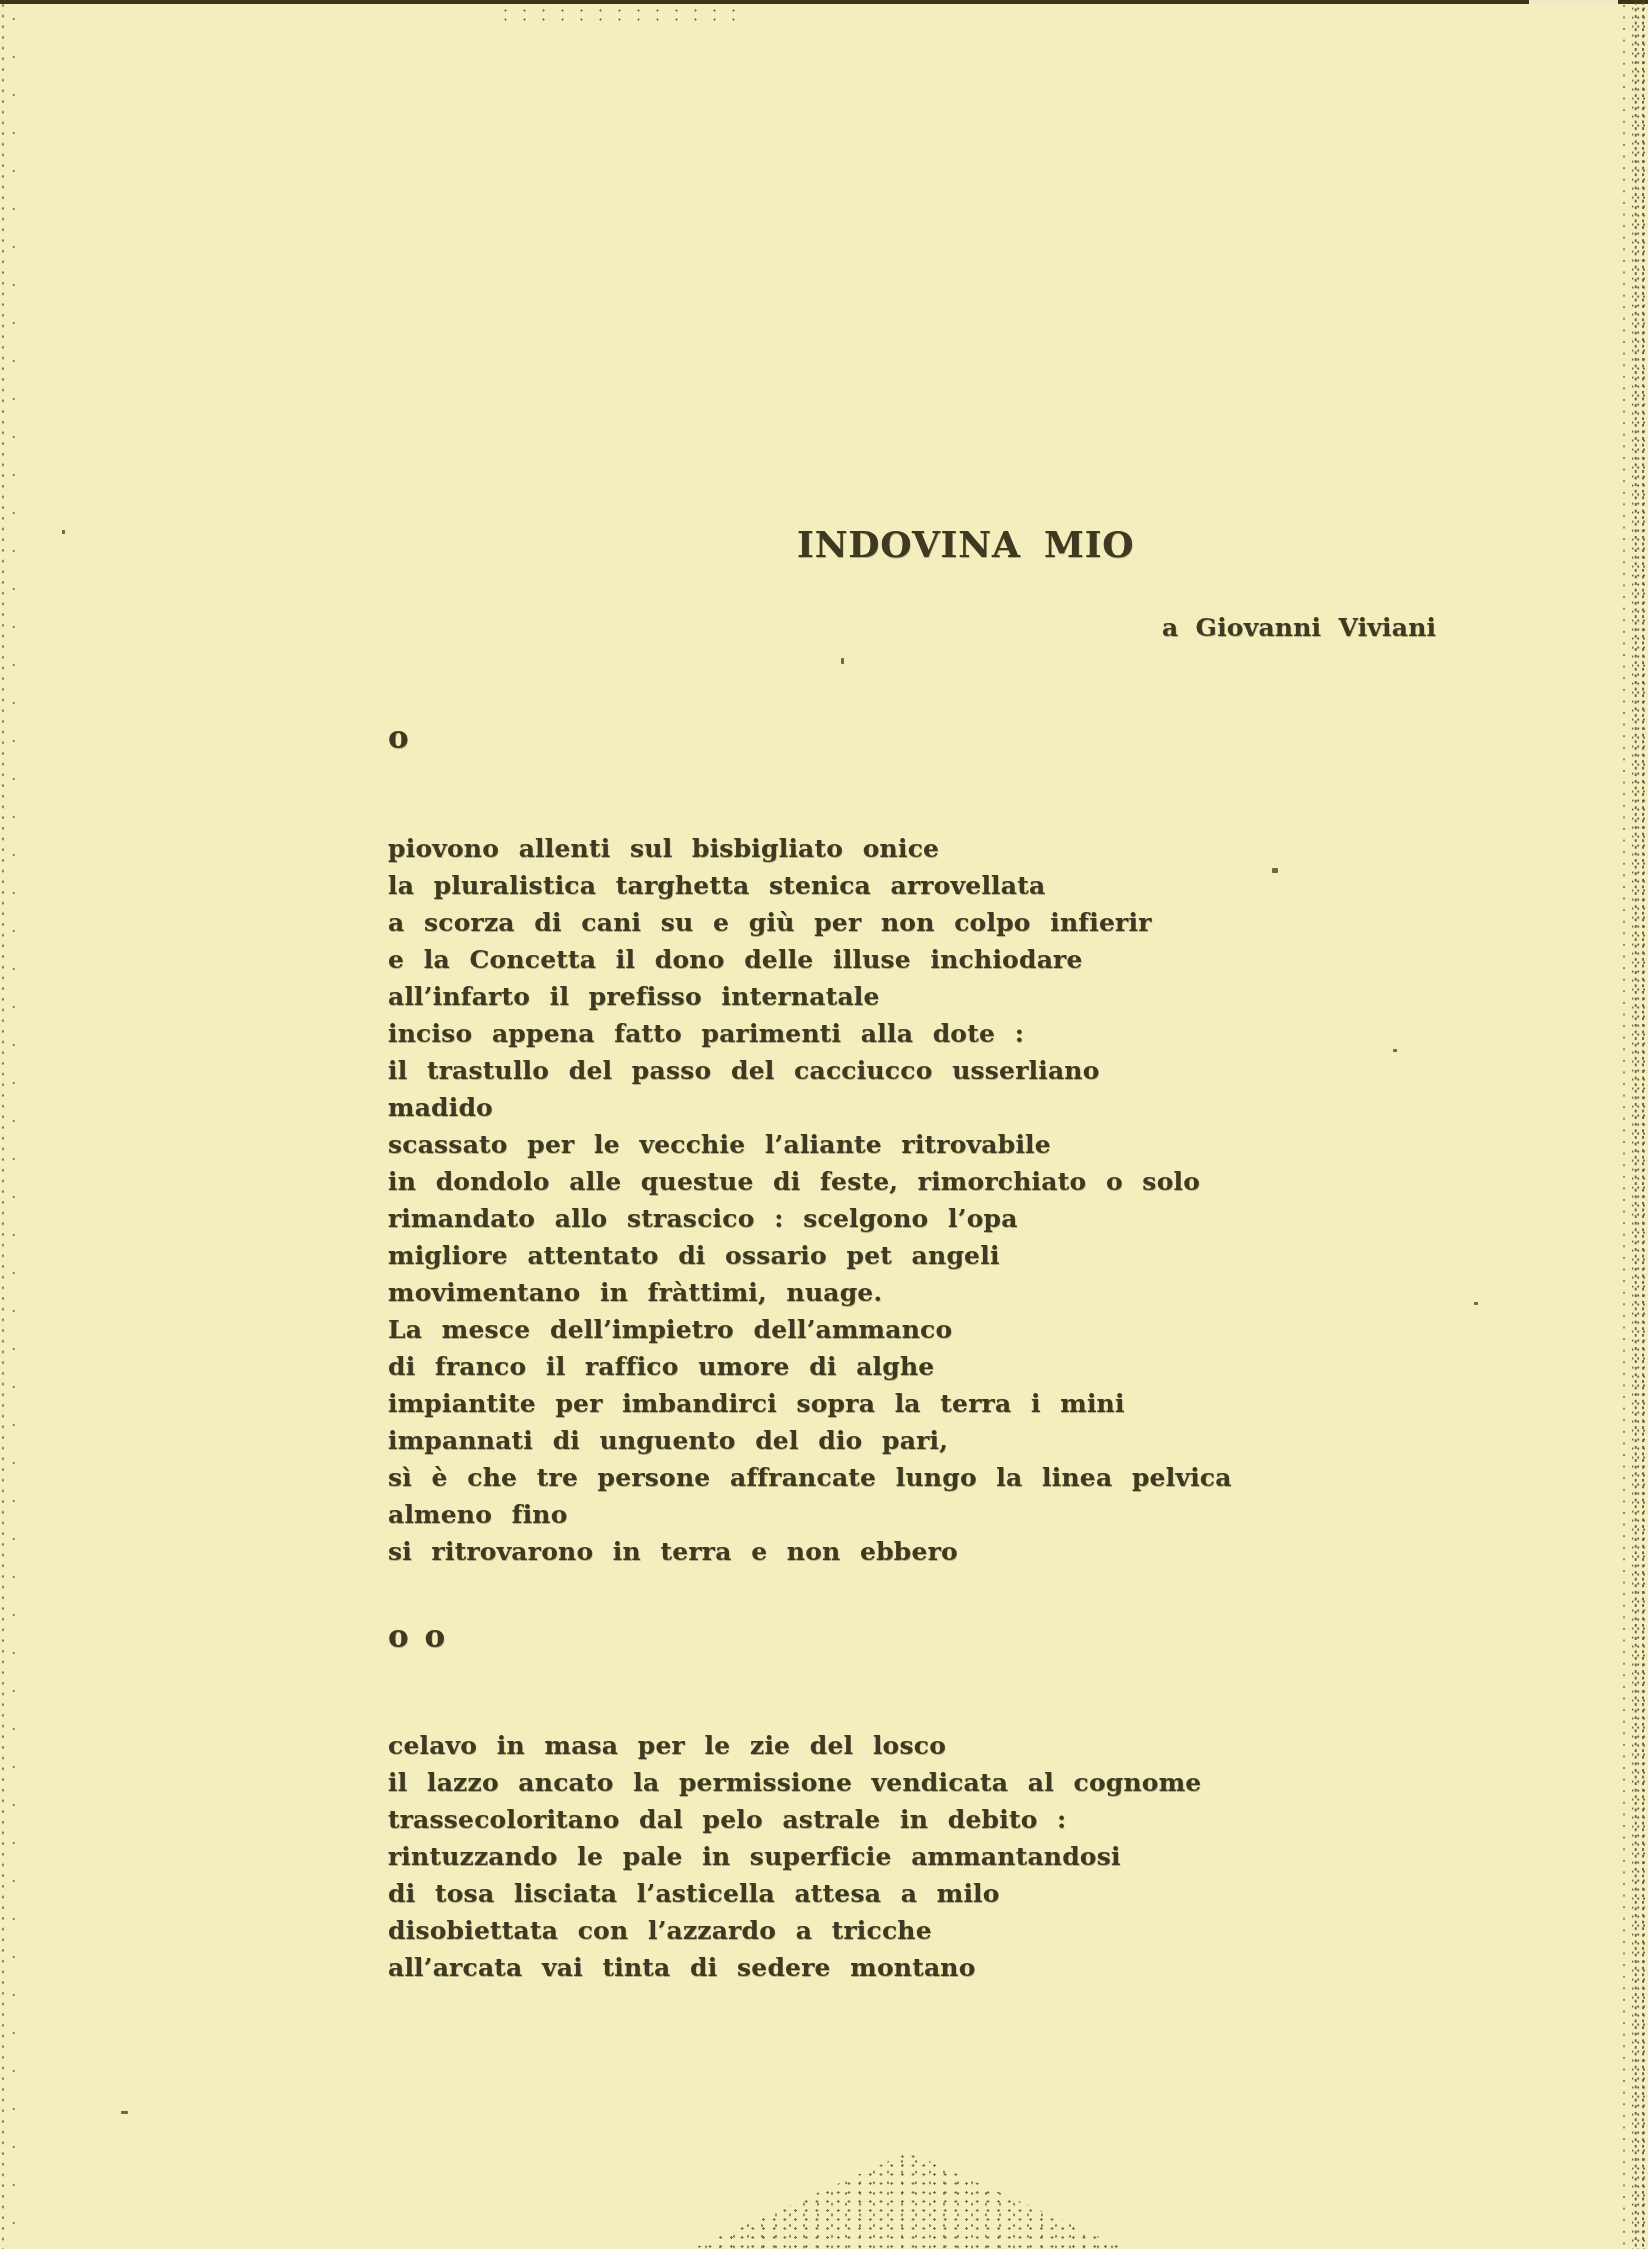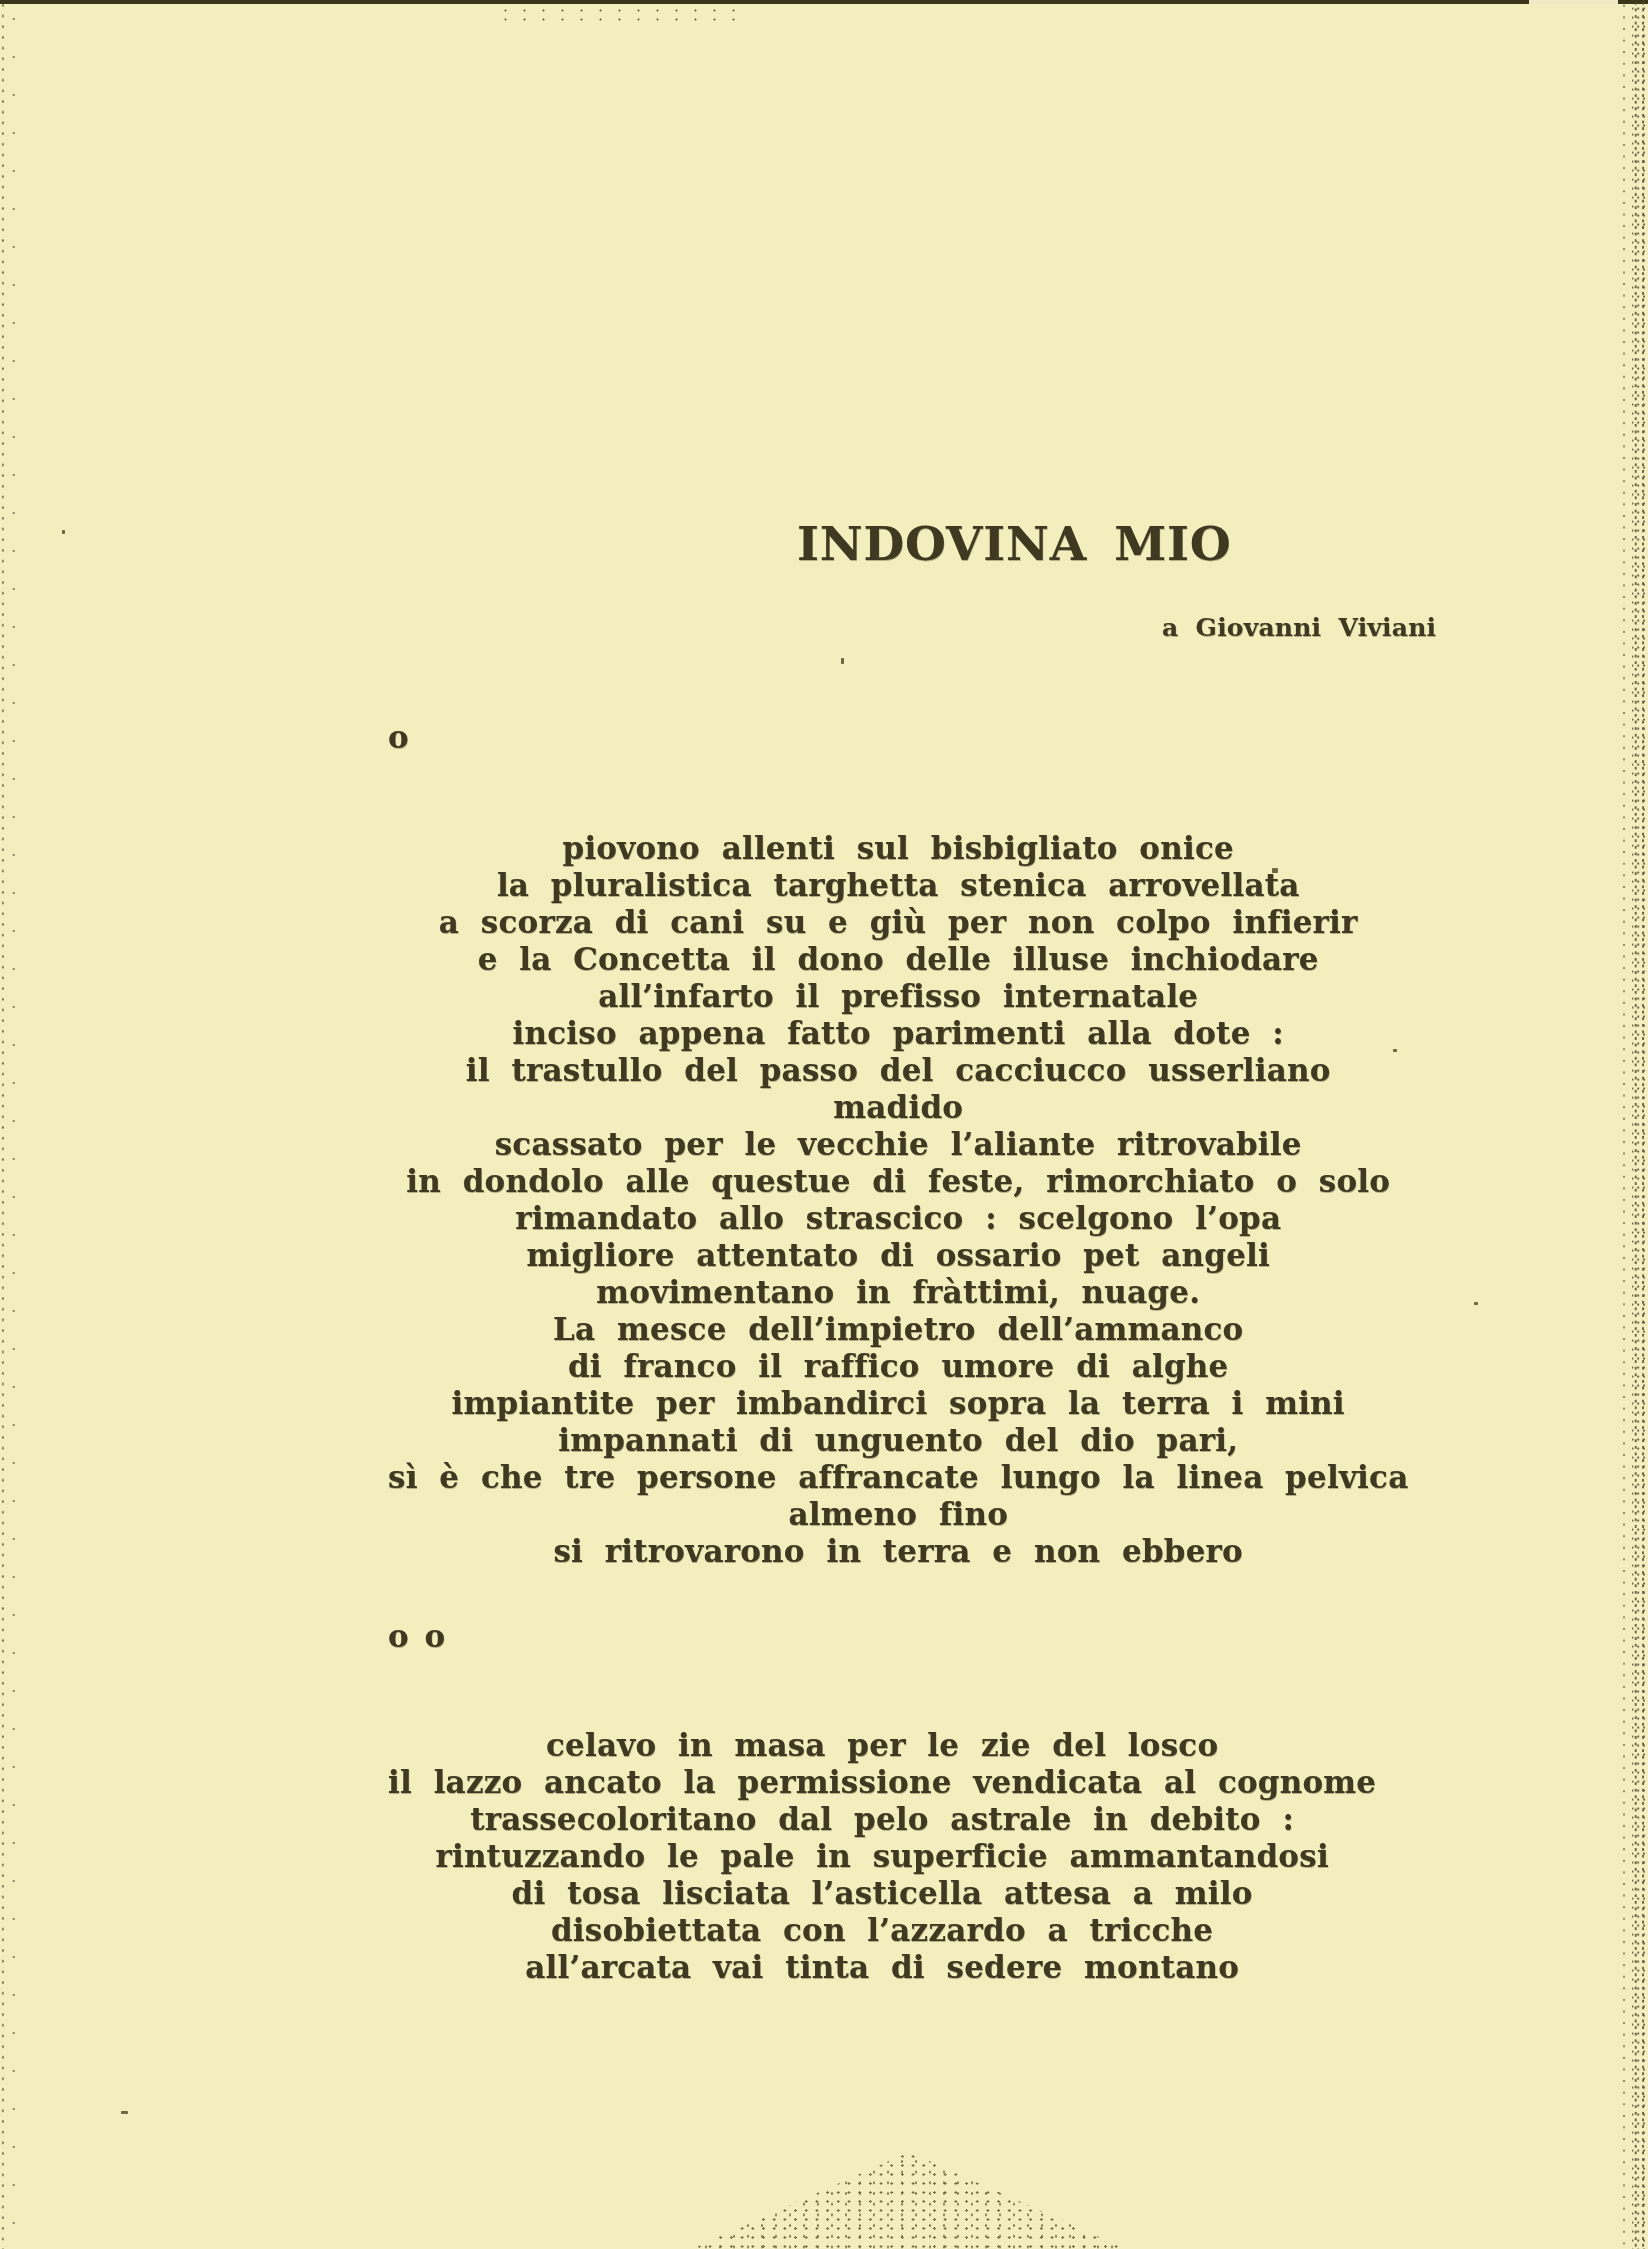--- a/index.html
+++ b/index.html
@@ -54,32 +54,32 @@
   .speck.s1{left:841px;top:658px;width:3.3px;height:5.8px;}
   .speck.s2{left:1272px;top:868px;width:5.8px;height:5px;}
   .speck.s3{left:1393px;top:1049px;width:4.1px;height:3.3px;}
   .speck.s4{left:1474px;top:1302px;width:4.1px;height:3.3px;}
   .speck.s5{left:121px;top:2111px;width:6.6px;height:3.3px;}
   .speck.s6{left:62px;top:530px;width:2.5px;height:4.1px;}
   
   .ink{text-shadow:0.5px 0.5px 0 rgba(62,57,32,.35), -0.2px -0.2px 0 rgba(62,57,32,.2);}
   .poem-title{
     position:absolute;left:797px;top:526px;
-    font-size:47px;line-height:36px;letter-spacing:0.8px;word-spacing:10px;
+    font-size:36px;line-height:36px;letter-spacing:0.8px;word-spacing:10px;
     white-space:nowrap;
   }
   .dedication{
     position:absolute;left:1162px;top:611px;
     font-size:25px;line-height:33px;letter-spacing:0.2px;word-spacing:8.3px;
     white-space:nowrap;
   }
   .marker{position:absolute;left:388px;font-size:31px;line-height:37px;word-spacing:5px;white-space:nowrap;}
   .marker-one{top:719px;}
   .marker-two{top:1618px;}
-  .stanza{position:absolute;left:388px;font-size:31px;line-height:37px;letter-spacing:0.2px;word-spacing:10.7px;white-space:nowrap;text-align:center;}
+  .stanza{position:absolute;left:388px;font-size:25px;line-height:37px;letter-spacing:0.2px;word-spacing:10.7px;white-space:nowrap;}
   .stanza-one{top:830px;}
   .stanza-two{top:1727px;}
 </style>
 </head>
 <body>
 
 <div class="page" style="background: rgb(243, 238, 189); color: rgb(62, 57, 32);">
 
   <div class="top-edge-line"></div>
   <div class="top-edge-gap"></div>

